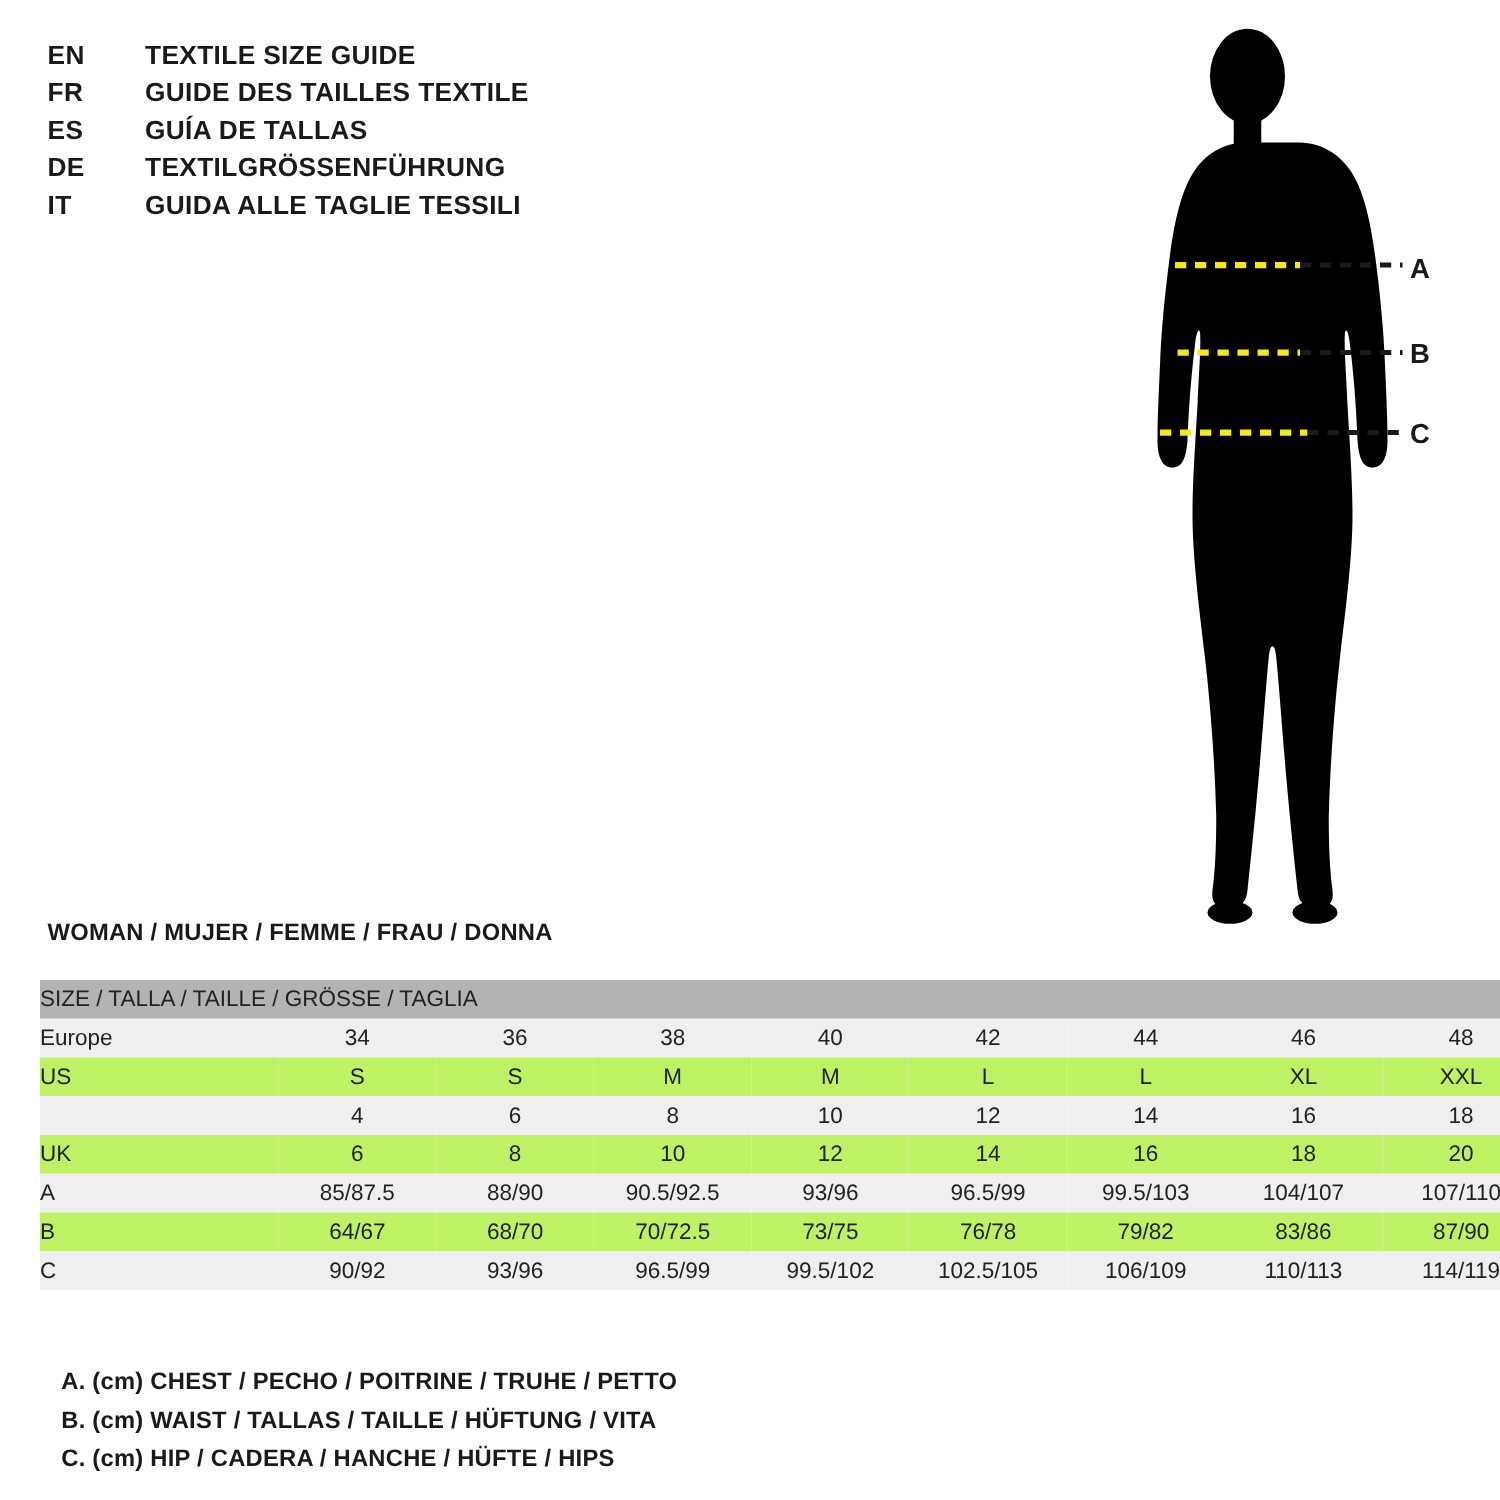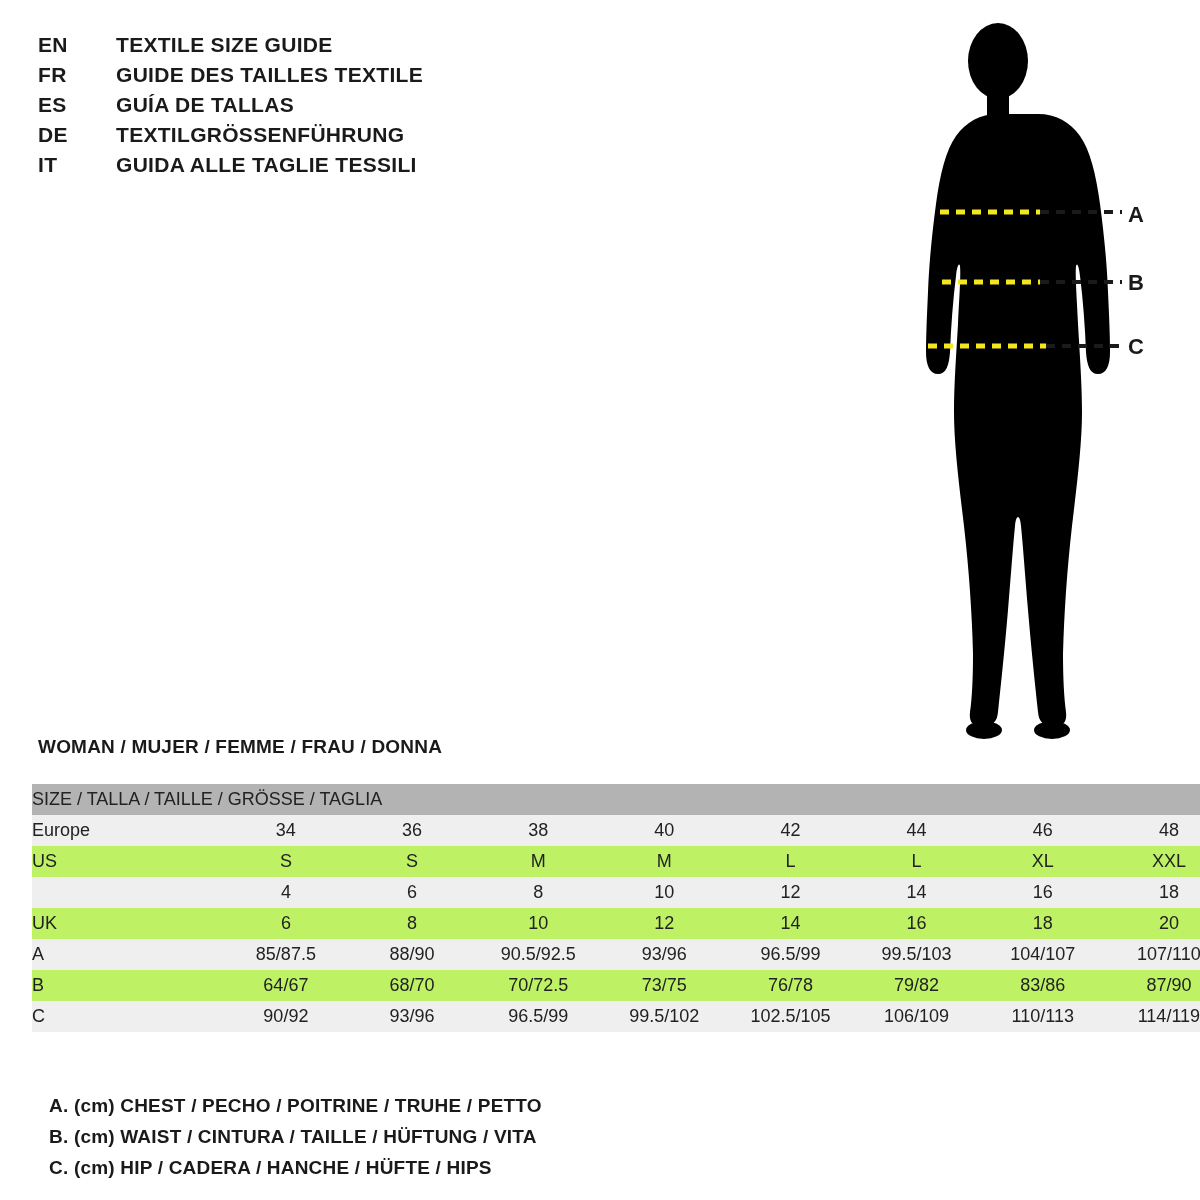--- a/index.html
+++ b/index.html
@@ -317,17 +317,17 @@
         <td class="cell-val">102.5/105</td>
         <td class="cell-val">106/109</td>
         <td class="cell-val">110/113</td>
         <td class="cell-val">114/119</td>
       </tr>
     </tbody>
   </table>
 
   <div class="legend">
     <div class="legend-line">A. (cm) CHEST / PECHO / POITRINE / TRUHE / PETTO</div>
-    <div class="legend-line">B. (cm) WAIST / CINTURA / TAILLE / HÜFTUNG / VITA</div>
+    <div class="legend-line">B. (cm) WAIST / TALLAS / TAILLE / HÜFTUNG / VITA</div>
     <div class="legend-line">C. (cm) HIP / CADERA / HANCHE / HÜFTE / HIPS</div>
   </div>
 
 </div>
 
 </body></html>

